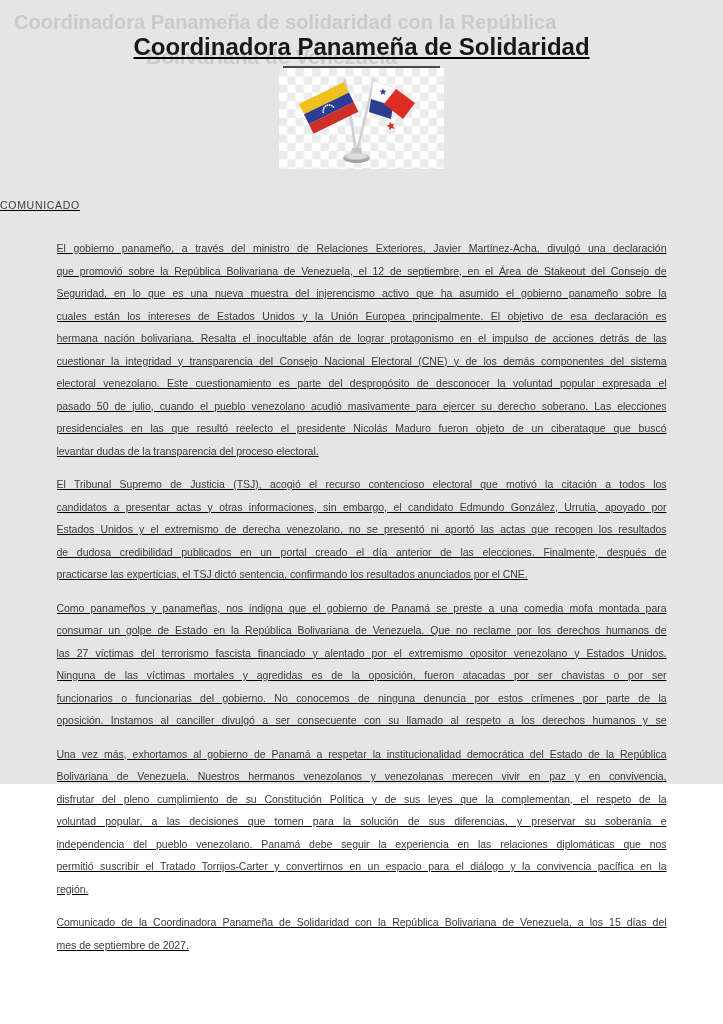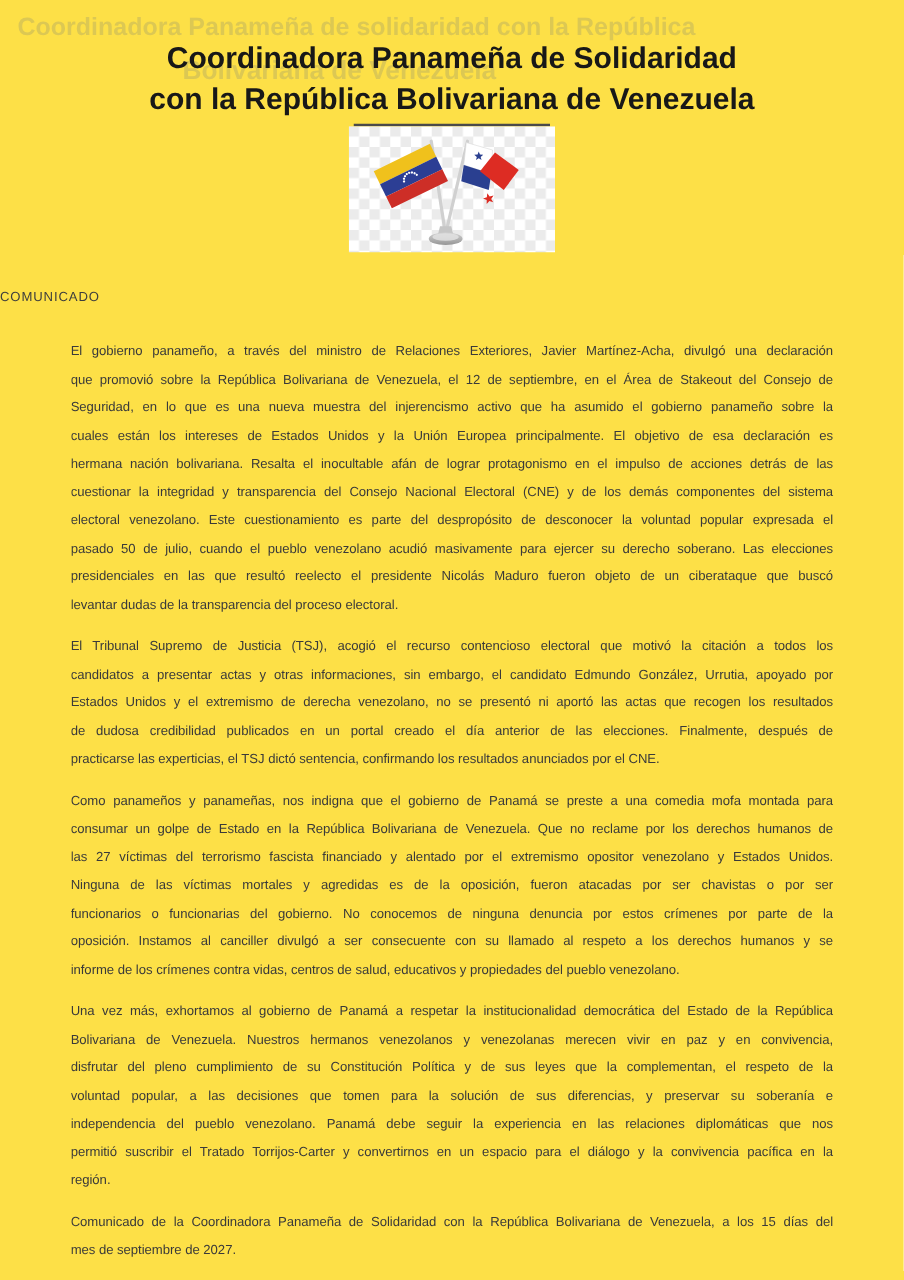--- a/index.html
+++ b/index.html
@@ -7,22 +7,23 @@
     padding: 0;
     width: 723px;
     height: 1024px;
     background: #ffffff;
     overflow: hidden;
     font-family: "Liberation Sans", "DejaVu Sans", sans-serif;
   }
   .page {
     position: relative;
     width: 723px;
-    height: 1024px;
-    background: #fde047;
+    height: 784px;
+    background: #e5e5e5;
+    text-decoration: underline;
   }
   
   .watermark {
     position: absolute;
     font-weight: bold;
     color: rgba(105, 112, 128, 0.22);
     white-space: nowrap;
     z-index: 0;
   }
   .watermark.l1 { left: 14px; top: 11px; font-size: 20px; }
@@ -76,21 +77,20 @@
 <body>
 
 <div class="page">
 
   <div class="watermark l1">Coordinadora Panameña de solidaridad con la República</div>
   <div class="watermark l2">Bolivariana de Venezuela</div>
 
   <div class="header">
     <div class="title">
       <div>Coordinadora Panameña de Solidaridad</div>
-      <div>con la República Bolivariana de Venezuela</div>
     </div>
     <div class="title-underline"></div>
 
     <svg class="flags-figure" viewBox="0 0 165 101" aria-hidden="true">
       <defs>
         <pattern id="checker" width="16.6" height="16.6" patternUnits="userSpaceOnUse">
           <rect width="16.6" height="16.6" fill="#ffffff"></rect>
           <rect width="8.3" height="8.3" fill="#ebebeb"></rect>
           <rect x="8.3" y="8.3" width="8.3" height="8.3" fill="#ebebeb"></rect>
         </pattern>
@@ -160,21 +160,20 @@
         <div class="pline">de dudosa credibilidad publicados en un portal creado el día anterior de las elecciones. Finalmente, después de</div>
         <div class="pline last">practicarse las experticias, el TSJ dictó sentencia, confirmando los resultados anunciados por el CNE.</div>
       </div>
       <div class="paragraph">
         <div class="pline">Como panameños y panameñas, nos indigna que el gobierno de Panamá se preste a una comedia mofa montada para</div>
         <div class="pline">consumar un golpe de Estado en la República Bolivariana de Venezuela. Que no reclame por los derechos humanos de</div>
         <div class="pline">las 27 víctimas del terrorismo fascista financiado y alentado por el extremismo opositor venezolano y Estados Unidos.</div>
         <div class="pline">Ninguna de las víctimas mortales y agredidas es de la oposición, fueron atacadas por ser chavistas o por ser</div>
         <div class="pline">funcionarios o funcionarias del gobierno. No conocemos de ninguna denuncia por estos crímenes por parte de la</div>
         <div class="pline">oposición. Instamos al canciller divulgó a ser consecuente con su llamado al respeto a los derechos humanos y se</div>
-        <div class="pline last">informe de los crímenes contra vidas, centros de salud, educativos y propiedades del pueblo  venezolano.</div>
       </div>
       <div class="paragraph">
         <div class="pline">Una vez más, exhortamos al gobierno de Panamá a respetar la institucionalidad democrática del Estado de la República</div>
         <div class="pline">Bolivariana de Venezuela. Nuestros hermanos venezolanos y venezolanas merecen vivir en paz y en convivencia,</div>
         <div class="pline">disfrutar del pleno cumplimiento de su Constitución Política y de sus leyes que la complementan, el respeto de la</div>
         <div class="pline">voluntad popular, a las decisiones que tomen  para la solución de sus diferencias, y preservar su soberanía e</div>
         <div class="pline">independencia del pueblo venezolano. Panamá debe seguir la experiencia en las relaciones diplomáticas que nos</div>
         <div class="pline">permitió suscribir el Tratado Torrijos-Carter y convertirnos en un espacio para el diálogo y la convivencia pacífica en la</div>
         <div class="pline last">región.</div>
       </div>

